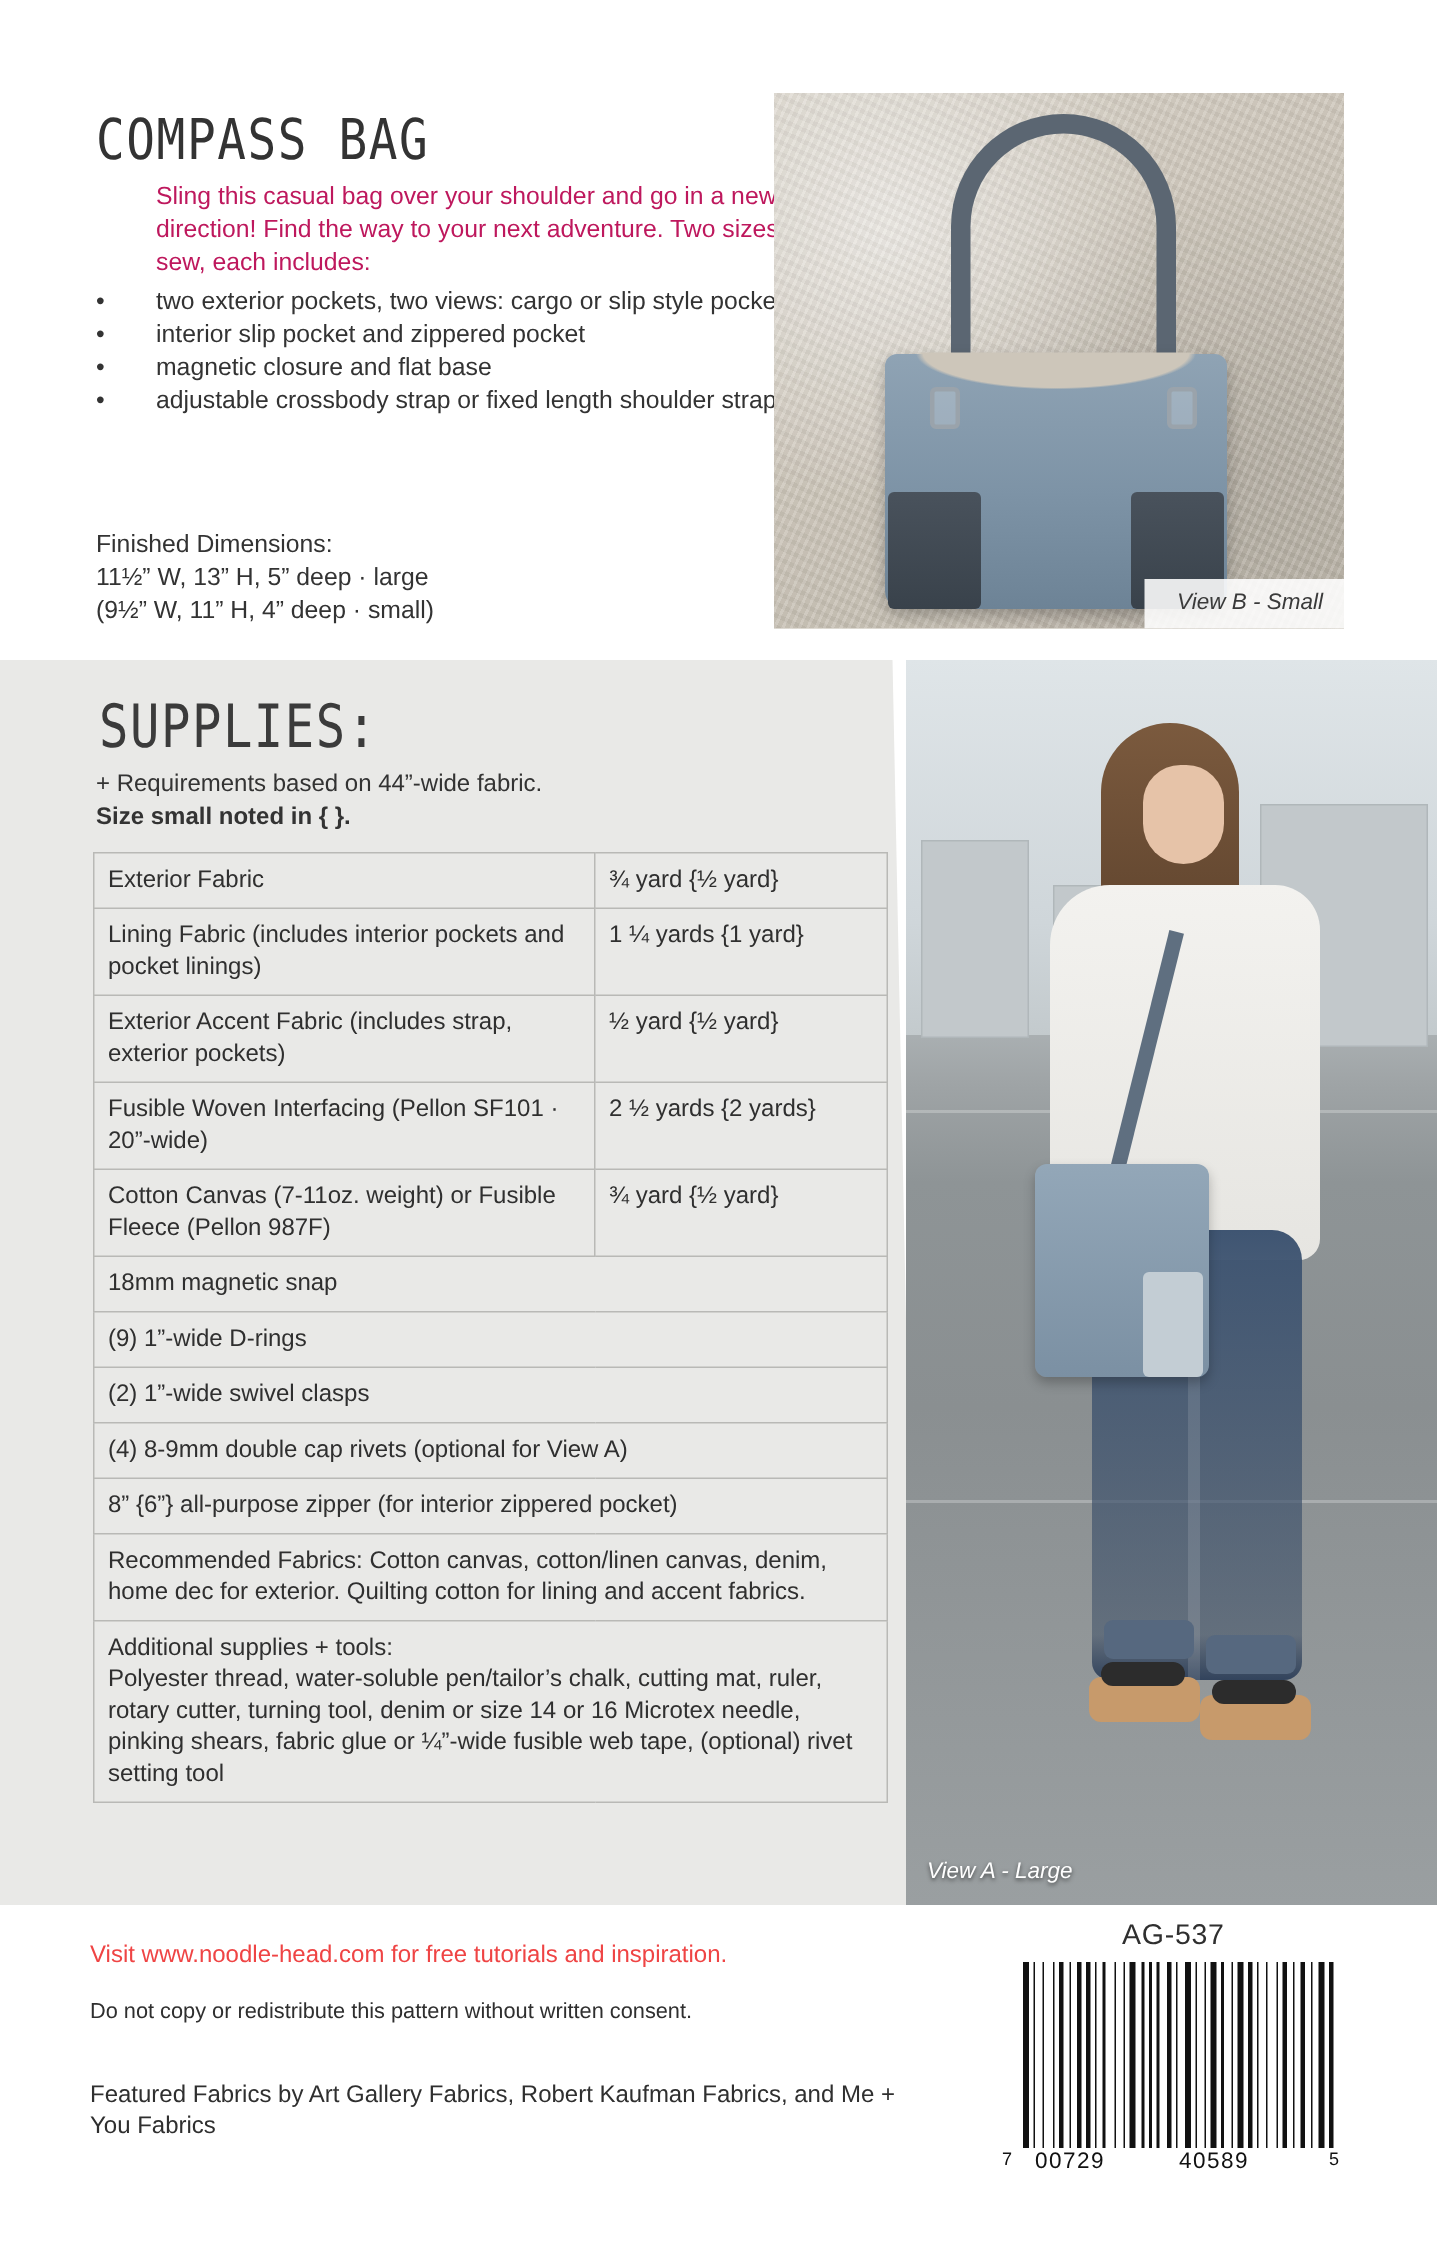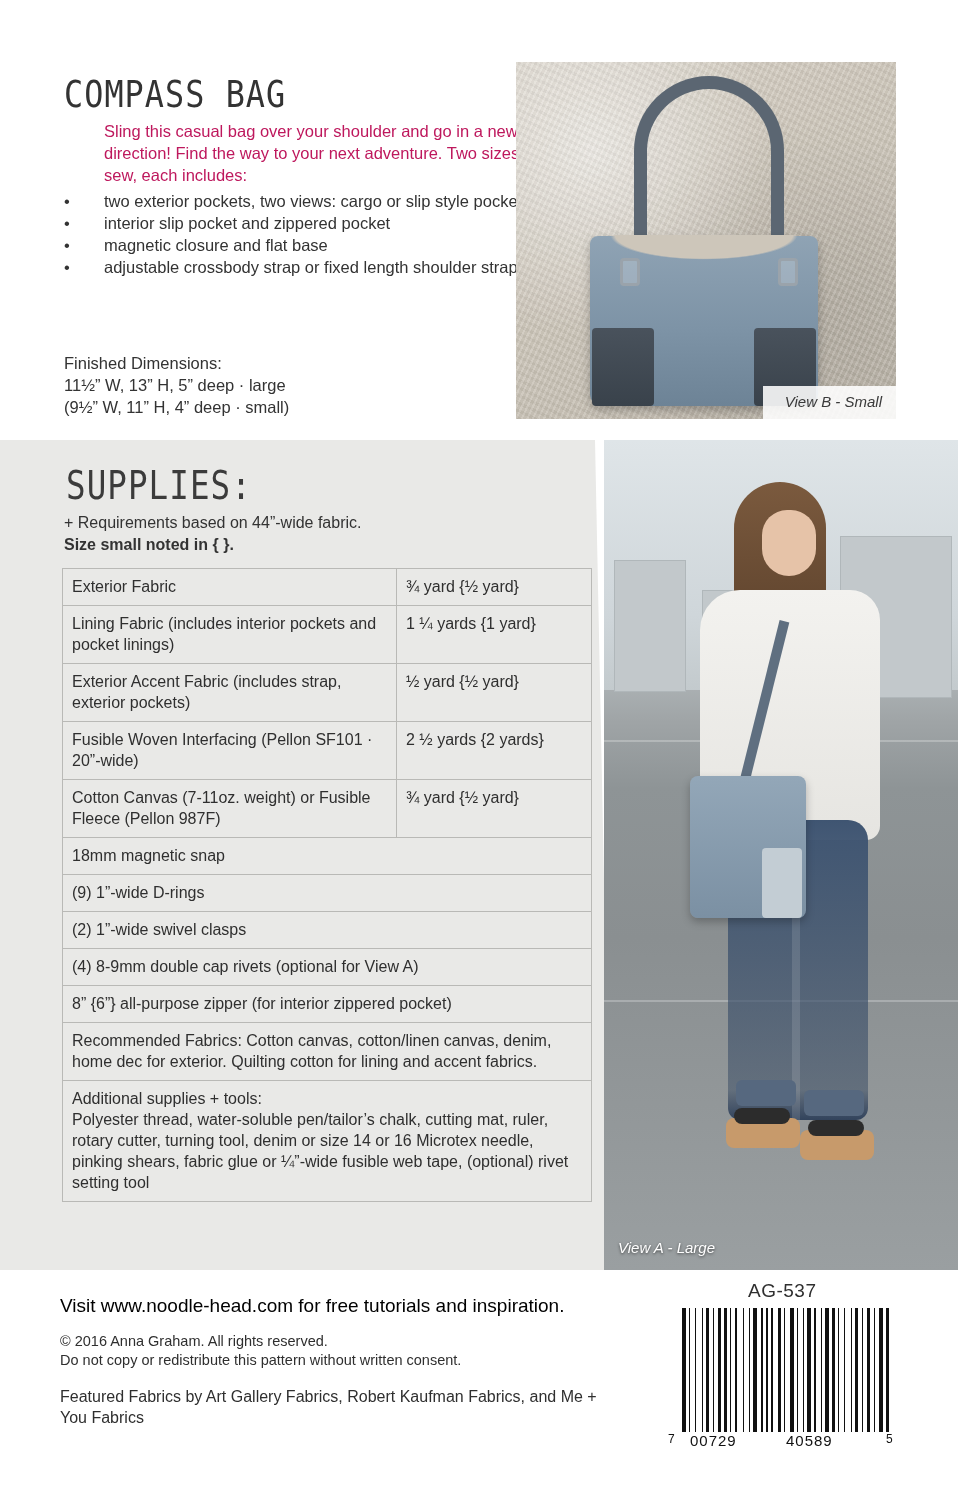--- a/index.html
+++ b/index.html
@@ -342,22 +342,22 @@
     position: absolute;
     left: 0;
     top: 1270px;
     width: 958px;
     height: 230px;
     background: #fff;
   }
   #visit {
     position: absolute;
     left: 60px; top: 25px;
-    font-size: 19px;
-    color: #000000;
+    font-size: 16px;
+    color: #ef4444;
     text-align: right;
   }
   #copyright {
     position: absolute;
     left: 60px; top: 62px;
     font-size: 14.5px;
     line-height: 19px;
     color: #2f2f2f;
   }
   #fabrics {
@@ -540,21 +540,20 @@
   <div class="bag2">
     <div class="pk"></div>
   </div>
 
   <div id="photo2-caption">View A - Large</div>
 </div>
 
 <div id="footer">
   <div id="visit">Visit www.noodle-head.com for free tutorials and inspiration.</div>
   <div id="copyright">
-    <div>© 2016 Anna Graham. All rights reserved.</div>
     <div>Do not copy or redistribute this pattern without written consent.</div>
   </div>
   <div id="fabrics">Featured Fabrics by Art Gallery Fabrics, Robert Kaufman Fabrics, and Me + You Fabrics</div>
 
   <div id="sku">AG-537</div>
 
   <div id="barcode-wrap">
     <div id="barcode">
         <i style="width: 6px;"></i>
         <i style="width: 2px; background: rgb(255, 255, 255);"></i>

